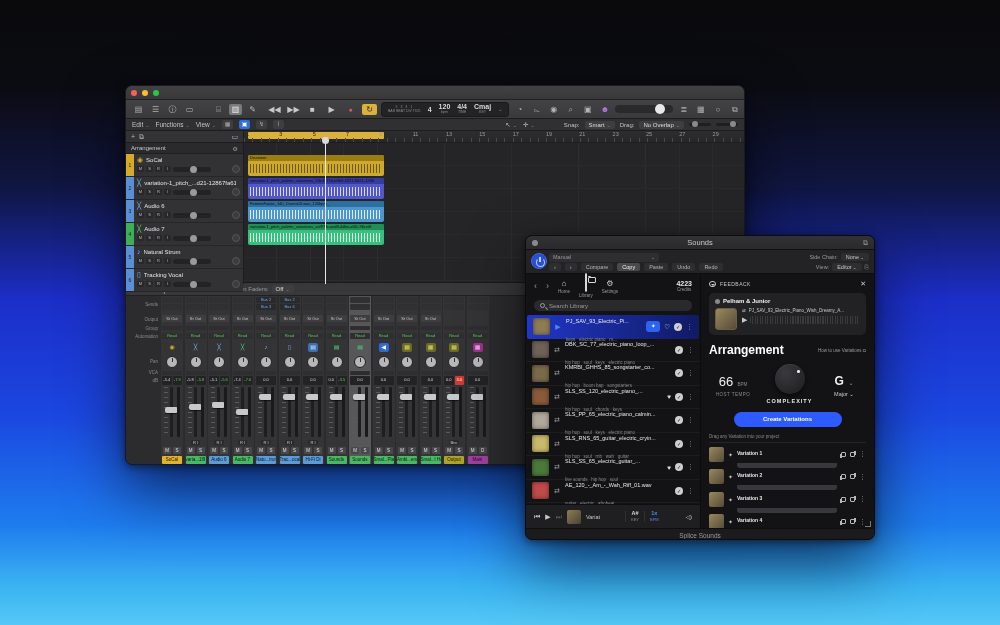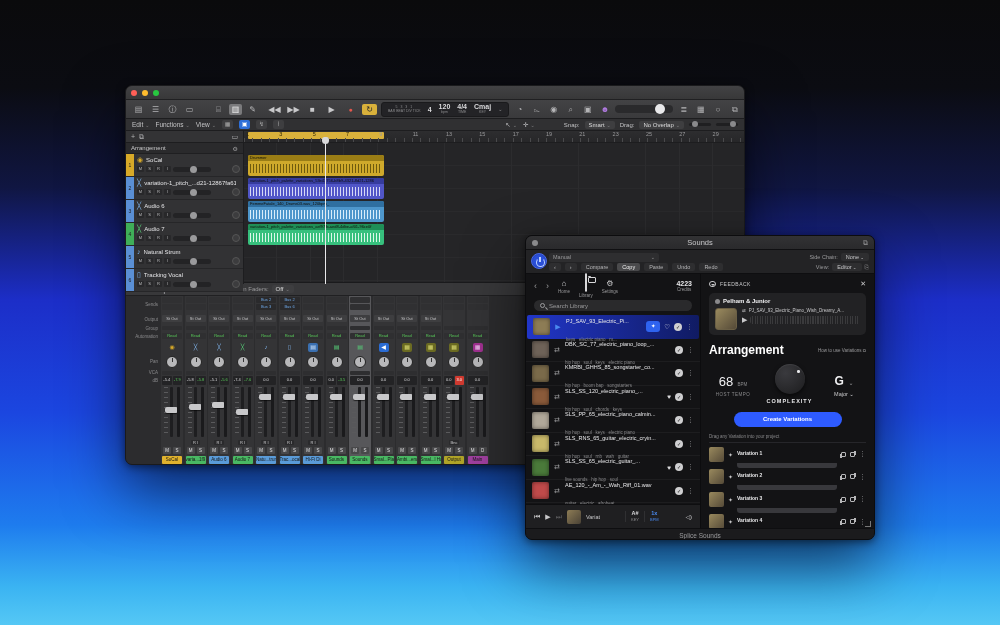--- a/index.html
+++ b/index.html
@@ -1389,21 +1389,21 @@
                 <span class="pbtn">▶</span>
                 <span class="fb-wbar"></span>
               </span>
             </span>
           </div>
         </div>
         <span class="v-help">How to use Variations ⧉</span>
         <span class="v-title">Arrangement</span>
         <div class="v-controls">
           <div class="v-bpm">
-            <div><span class="num">68</span> <span class="unit">BPM</span></div>
+            <div><span class="num">66</span> <span class="unit">BPM</span></div>
             <div class="lab">HOST TEMPO</div>
           </div>
           <div class="v-knobwrap">
             <div class="knob"></div>
             <div class="v-knoblab">COMPLEXITY</div>
           </div>
           <div class="v-key">
             <div><span class="kv">G</span> <span class="kc">⌄</span></div>
             <div class="scale">Major ⌄</div>
           </div>

